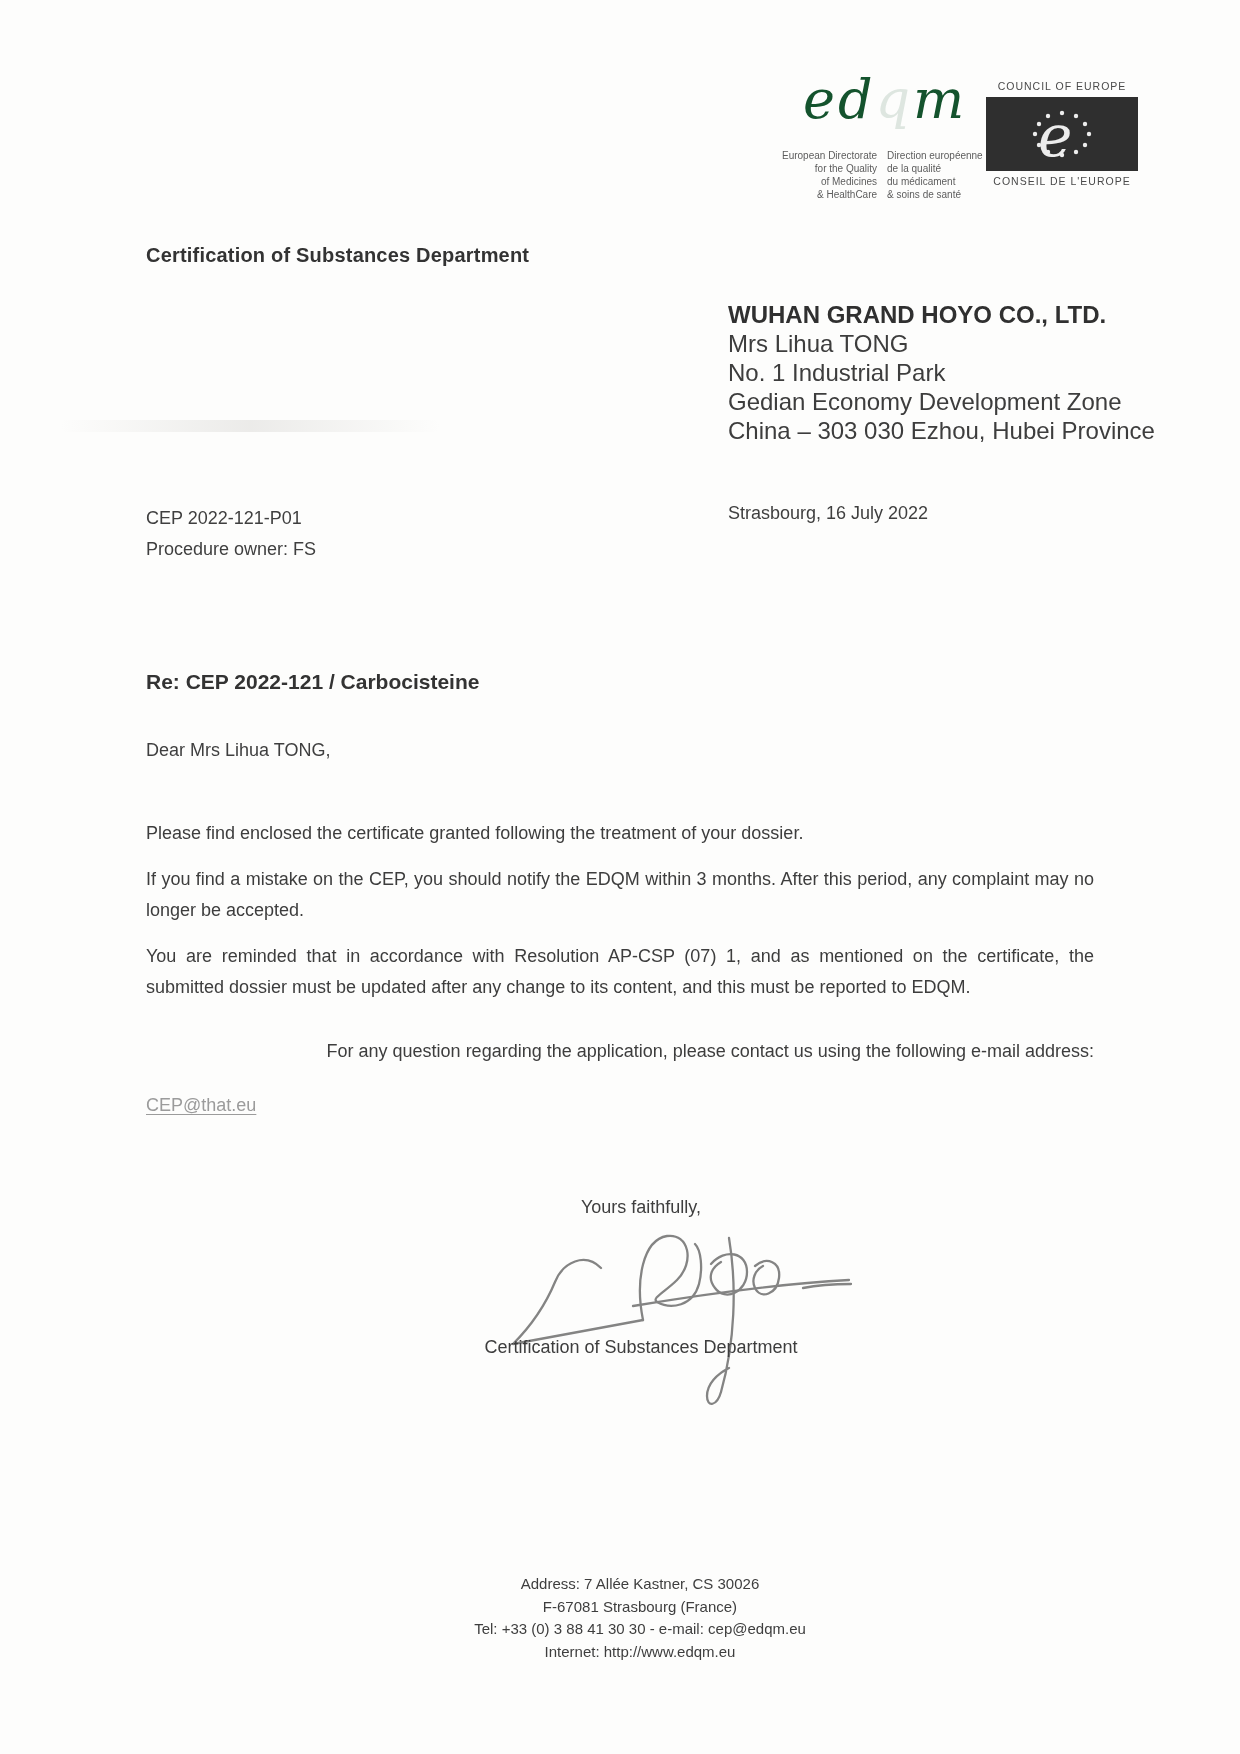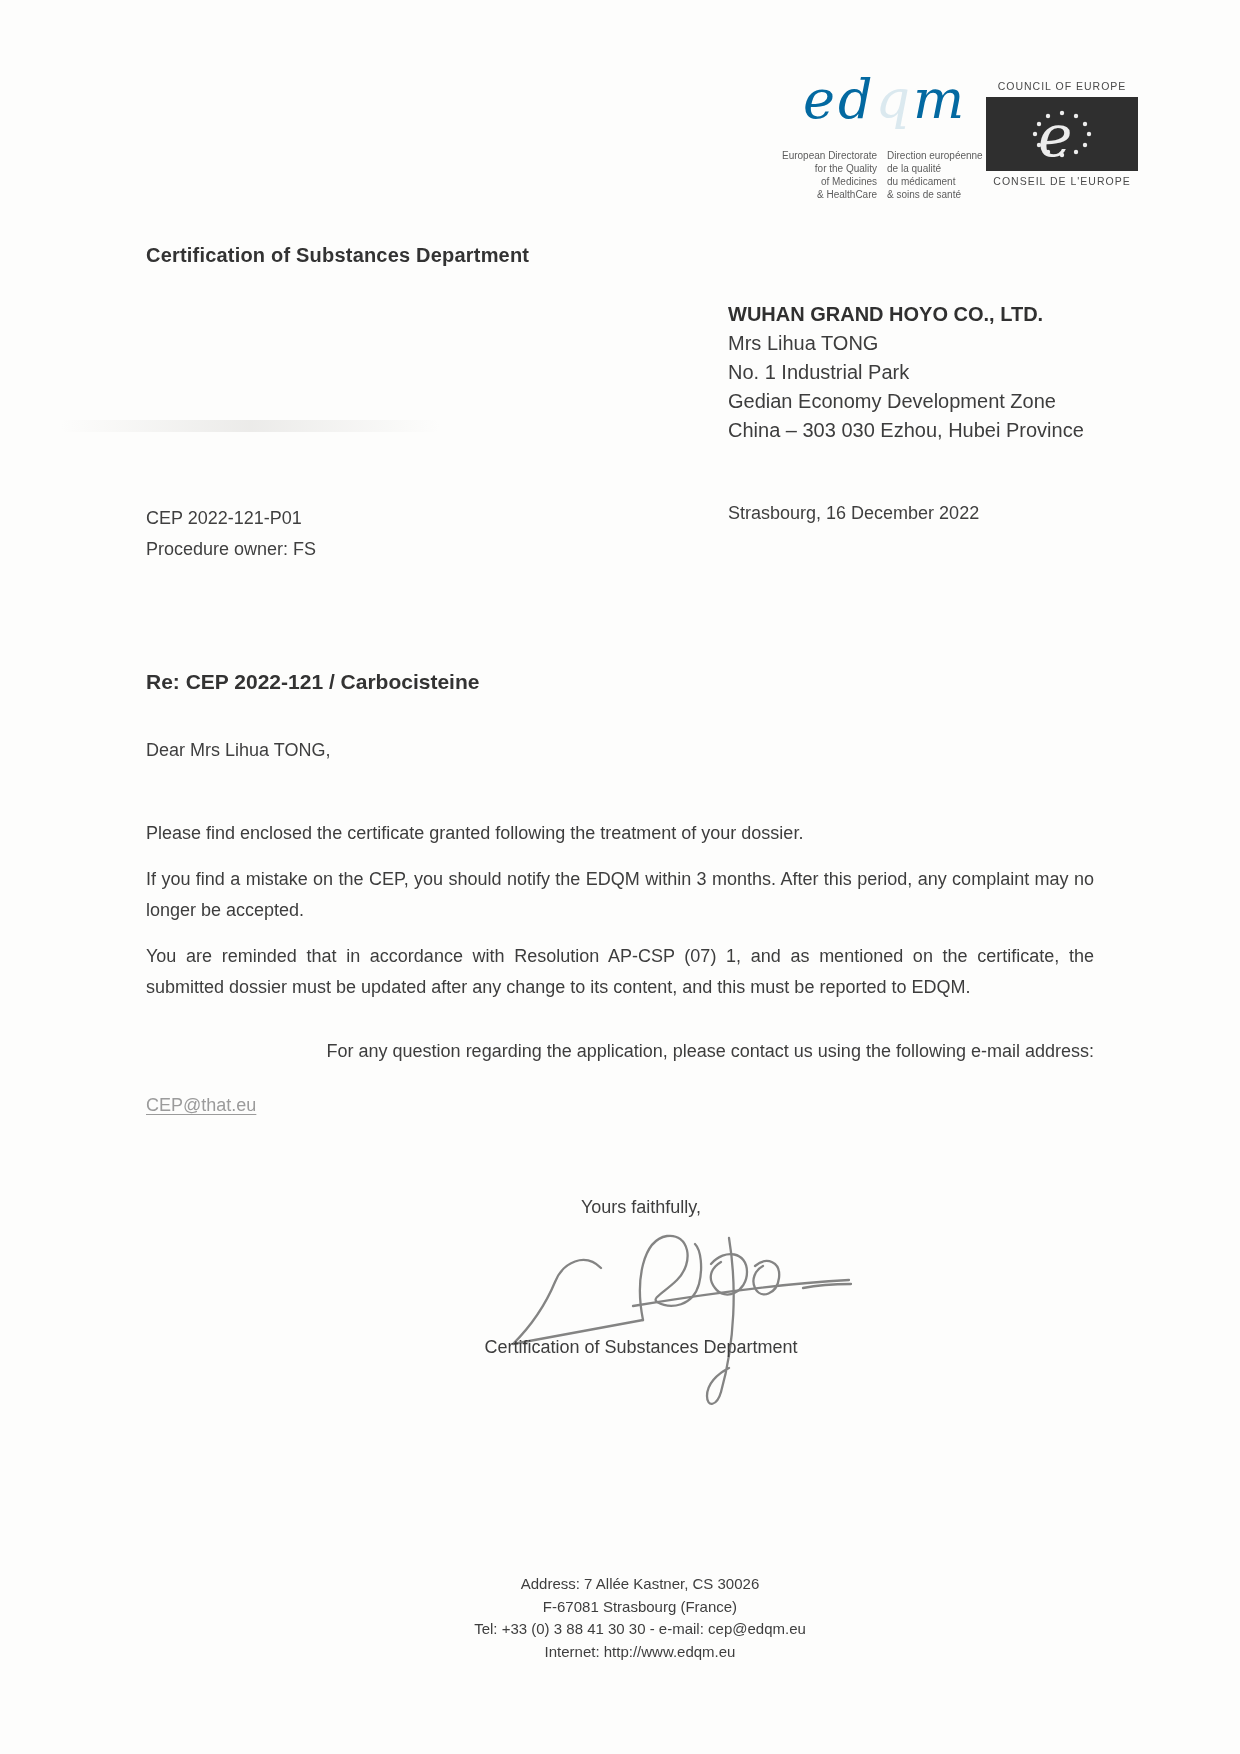--- a/index.html
+++ b/index.html
@@ -8,41 +8,41 @@
     background:#fdfdfc; color:#3f3f3f;
     font-family:"Liberation Sans", sans-serif;
     overflow:hidden;
     box-shadow:0 0 6px rgba(0,0,0,.25);
   }
   .abs { position:absolute; }
 
   
   .edqm-script {
     left:803px; top:70px; font-family:"DejaVu Serif", serif; font-style:italic;
-    font-size:54px; color:#0369a1; letter-spacing:3px; line-height:60px;
+    font-size:54px; color:#14532d; letter-spacing:3px; line-height:60px;
   }
   .edqm-script .faint { opacity:.13; }
   .edqm-tagline {
     left:782px; top:149px; display:flex; gap:10px;
     font-size:10px; line-height:13px; color:#5d5d5d;
   }
   .edqm-tagline .col-en { text-align:right; }
   .edqm-tagline .col-fr { text-align:left; }
 
   .coe { left:984px; top:80px; width:156px; text-align:center; }
   .coe-label {
     font-size:10.5px; letter-spacing:1px; color:#4a4a4a; white-space:nowrap;
     font-family:"Liberation Sans", sans-serif;
   }
   .coe-flag { display:block; margin:5px auto 4px auto; }
 
   
   .dept-heading { left:146px; top:244px; font-size:20px; font-weight:bold; color:#333; letter-spacing:.2px; }
 
-  .recipient { left:728px; top:300px; font-size:20px; line-height:29px; color:#3d3d3d; }
+  .recipient { left:728px; top:300px; font-size:24px; line-height:29px; color:#3d3d3d; }
   .recipient .company { font-weight:bold; color:#303030; }
 
   .ref-left { left:146px; top:503px; font-size:18px; line-height:31px; }
   .ref-date { left:728px; top:503px; font-size:18px; }
 
   .subject { left:146px; top:670px; font-size:21px; font-weight:bold; color:#333; }
   .salutation { left:146px; top:740px; font-size:18px; }
 
   .body-para { left:146px; width:948px; font-size:18px; line-height:31px; text-align:justify; color:#3d3d3d; }
   .p1 { top:818px;  text-align:left; }
@@ -119,21 +119,21 @@
     <div>Mrs Lihua TONG</div>
     <div>No. 1 Industrial Park</div>
     <div>Gedian Economy Development Zone</div>
     <div>China – 303 030 Ezhou, Hubei Province</div>
   </div>
 
   <div class="abs ref-left">
     <div>CEP 2022-121-P01</div>
     <div>Procedure owner: FS</div>
   </div>
-  <div class="abs ref-date">Strasbourg, 16 December 2022</div>
+  <div class="abs ref-date">Strasbourg, 16 July 2022</div>
 
   <div class="abs subject">Re: CEP 2022-121 / Carbocisteine</div>
 
   <div class="abs salutation">Dear Mrs Lihua TONG,</div>
 
   <div class="abs body-para p1">Please find enclosed the certificate granted following the treatment of your dossier.</div>
   <div class="abs body-para p2">If you find a mistake on the CEP, you should notify the EDQM within 3 months. After this period, any complaint may no longer be accepted.</div>
   <div class="abs body-para p3">You are reminded that in accordance with Resolution AP-CSP (07) 1, and as mentioned on the certificate, the submitted dossier must be updated after any change to its content, and this must be reported to EDQM.</div>
   <div class="abs body-para p4">For any question regarding the application, please contact us using the following e-mail address:</div>
   <a class="abs email-link">CEP@that.eu</a>

